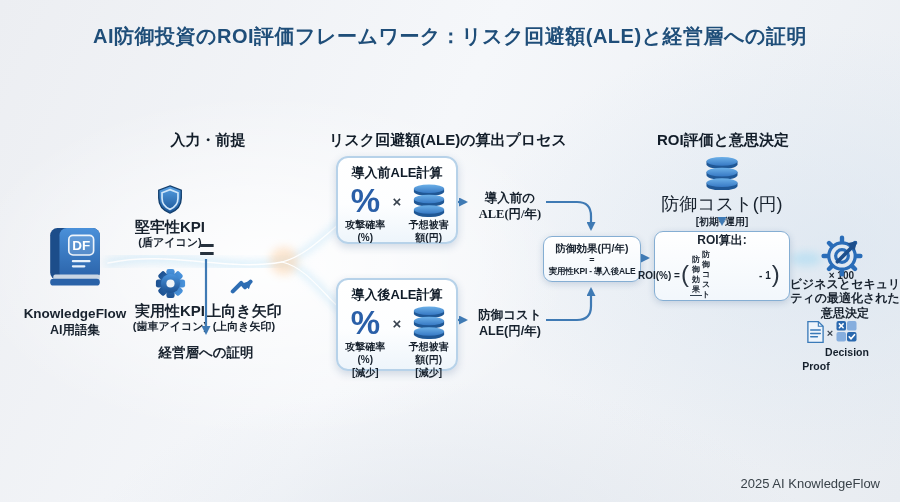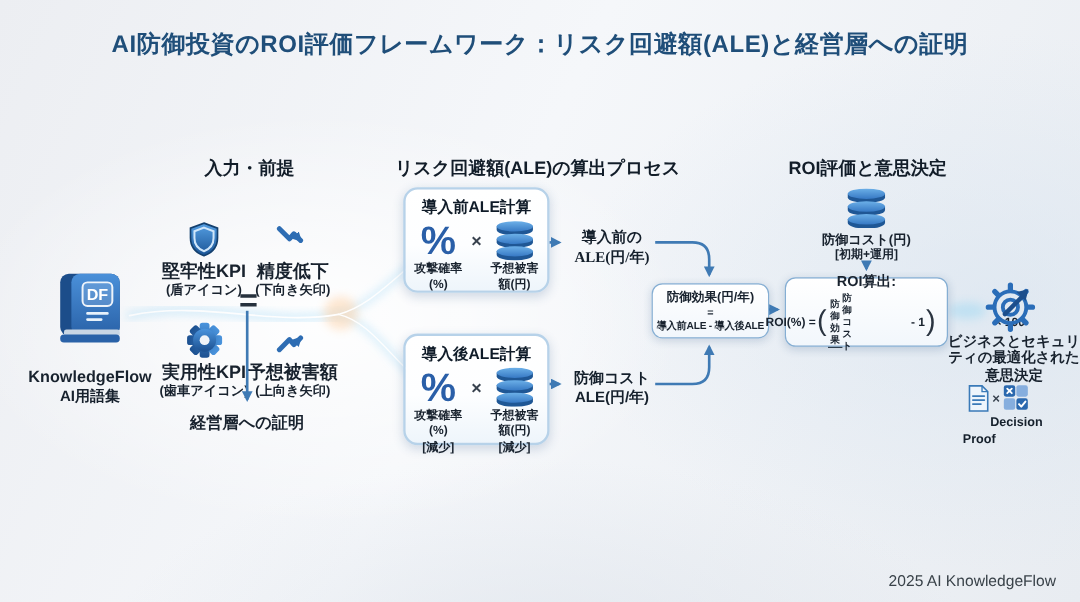--- a/index.html
+++ b/index.html
@@ -59,23 +59,23 @@
   .mini-box{border-radius:9px;border:1.6px solid #85aed3;box-sizing:border-box;
     background:linear-gradient(180deg,#ffffff,#f2f7fc);box-shadow:0 2px 7px rgba(40,80,130,.20);
     display:flex;flex-direction:column;justify-content:center;align-items:center;}
   #effect-box{left:543px;top:236px;width:98px;height:46px;line-height:1.2;}
   .fx-l1{font-size:10.5px;font-weight:bold;text-align:center;}
   .fx-l2{font-size:9px;font-weight:bold;}
   .fx-l3{font-size:8.5px;font-weight:bold;white-space:nowrap;letter-spacing:-.2px;}
   
   #cost-db{left:704px;top:157px;}
   #cost-label{left:652px;top:194px;width:140px;text-align:center;line-height:1.2;}
-  .cost-l1{font-size:11px;font-weight:bold;}
+  .cost-l1{font-size:18px;font-weight:normal;}
   .cost-l2{font-size:10px;font-weight:bold;}
-  #roi-box{left:654px;top:231px;width:136px;height:58px;padding:14px;}
+  #roi-box{left:654px;top:231px;width:136px;height:70px;padding:14px;}
   .roi-title{font-size:12px;font-weight:bold;}
   .roi-formula{display:flex;align-items:center;justify-content:center;gap:1px;margin-top:1px;}
   .roi-lhs,.roi-minus,.roi-x100{font-size:10px;font-weight:bold;white-space:nowrap;margin-left:48px;}
   .paren{font-size:24px;font-weight:300;color:#2a3440;line-height:.9;transform:translateY(-1px);}
   .frac{display:inline-flex;flex-direction:row;align-items:center;font-size:8px;font-weight:bold;line-height:1.25;}
   .frac .num{border-bottom:1px solid #30404f;padding:0 2px;}
   #decision-icon{left:819px;top:233px;}
   #decision-text{left:787px;top:277px;width:116px;text-align:center;font-size:12px;font-weight:bold;line-height:1.2;}
   #proof-icon{left:806px;top:320px;}
   #pd-times{left:823px;top:327px;width:14px;text-align:center;font-size:11px;font-weight:bold;color:#39434f;}
@@ -146,34 +146,20 @@
             </linearGradient>
           </defs>
         <path d="M16 2 L28 6.5 V15 C28 23.5 23 28.5 16 31 C9 28.5 4 23.5 4 15 V6.5 Z" fill="url(#shieldg)" stroke="#14406e" stroke-width="1.5"></path>
         <path d="M16 6 L24.5 9.3 V15.2 C24.5 21.3 21 25 16 27 C11 25 7.5 21.3 7.5 15.2 V9.3 Z" fill="none" stroke="#cfe6fa" stroke-width="1.8"></path>
       </svg>
     </div>
     <div class="kpi-label">堅牢性KPI</div>
     <div class="kpi-note">(盾アイコン)</div>
   </div>
 
-  <div class="abs el kpi" id="kpi-down">
-    <div class="ic">
-      <svg width="28" height="26" viewBox="0 0 30 26">
-        <defs>
-            <marker id="tdah" markerUnits="userSpaceOnUse" markerWidth="12" markerHeight="12" refX="7" refY="4.5" orient="auto">
-          <path d="M0 0 L9 4.5 L0 9 z" fill="#2e6db3"></path>
-            </marker>
-          </defs>
-        <path d="M3 4 L12 13 L16 8.5 L22 14.5" fill="none" stroke="#2e6db3" stroke-width="4.4" stroke-linecap="round" stroke-linejoin="round" marker-end="url(#tdah)"></path>
-      </svg>
-    </div>
-    <div class="kpi-label">精度低下</div>
-    <div class="kpi-note">(下向き矢印)</div>
-  </div>
 
   <div class="abs el kpi" id="kpi-gear">
     <div class="ic">
       <svg width="31" height="31" viewBox="-17 -17 34 34">
         <defs>
             <linearGradient id="gearg" x1="0" y1="0" x2="0" y2="1">
           <stop offset="0" stop-color="#4a94dd"></stop>
               <stop offset="1" stop-color="#1c5090"></stop>
             </linearGradient>
           </defs>
@@ -195,21 +181,21 @@
     <div class="ic">
       <svg width="28" height="26" viewBox="0 0 30 26">
         <defs>
             <marker id="tuah" markerUnits="userSpaceOnUse" markerWidth="12" markerHeight="12" refX="7" refY="4.5" orient="auto">
           <path d="M0 0 L9 4.5 L0 9 z" fill="#2e6db3"></path>
             </marker>
           </defs>
         <path d="M3 22 L12 13 L16 17.5 L22 11.5" fill="none" stroke="#2e6db3" stroke-width="4.4" stroke-linecap="round" stroke-linejoin="round" marker-end="url(#tuah)"></path>
       </svg>
     </div>
-    <div class="kpi-label">予想被害額</div>
+    <div class="kpi-label">上向き矢印</div>
     <div class="kpi-note">(上向き矢印)</div>
   </div>
 
   <div class="abs el" id="equals">=</div>
   <div class="abs el" id="outcome">経営層への証明</div>
 
   <div class="abs el ale-box" id="box-before">
     <div class="ale-title">導入前ALE計算</div>
     <div class="ale-row">
       <div class="factor">
@@ -282,21 +268,21 @@
     <div>ALE(円/年)</div>
   </div>
   <div class="abs el ale-out" id="out-after">
     <div>防御コスト</div>
     <div>ALE(円/年)</div>
   </div>
 
   <div class="abs el mini-box" id="effect-box">
     <div class="fx-l1">防御効果(円/年)</div>
     <div class="fx-l2">=</div>
-    <div class="fx-l3">導入前ALE - 導入後ALE</div>
+    <div class="fx-l3">実用性KPI - 導入後ALE</div>
   </div>
 
   <div class="abs el" id="cost-db">
     <svg width="36" height="33" viewBox="0 0 36 34">
       <g>
         <path d="M2 4.5 v3 a16 5 0 0 0 32 0 v-3 z" fill="#1f5795"></path>
         <ellipse cx="18" cy="4.5" rx="16" ry="4.5" fill="url(#dbg)"></ellipse>
       </g>
       <g transform="translate(0,11)">
         <path d="M2 4.5 v3 a16 5 0 0 0 32 0 v-3 z" fill="#1f5795"></path>

